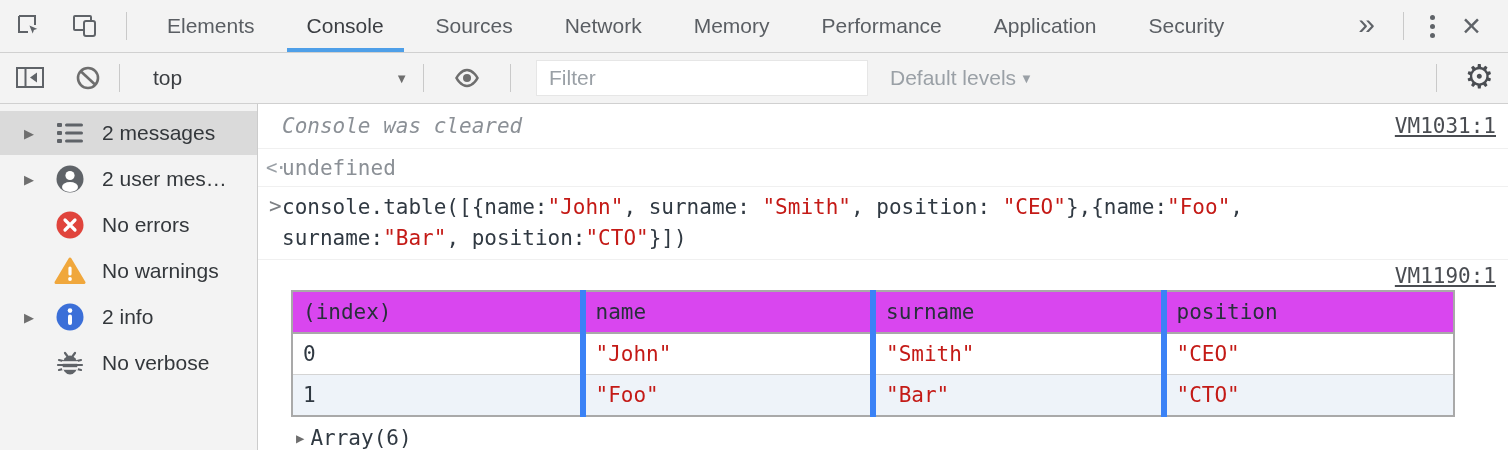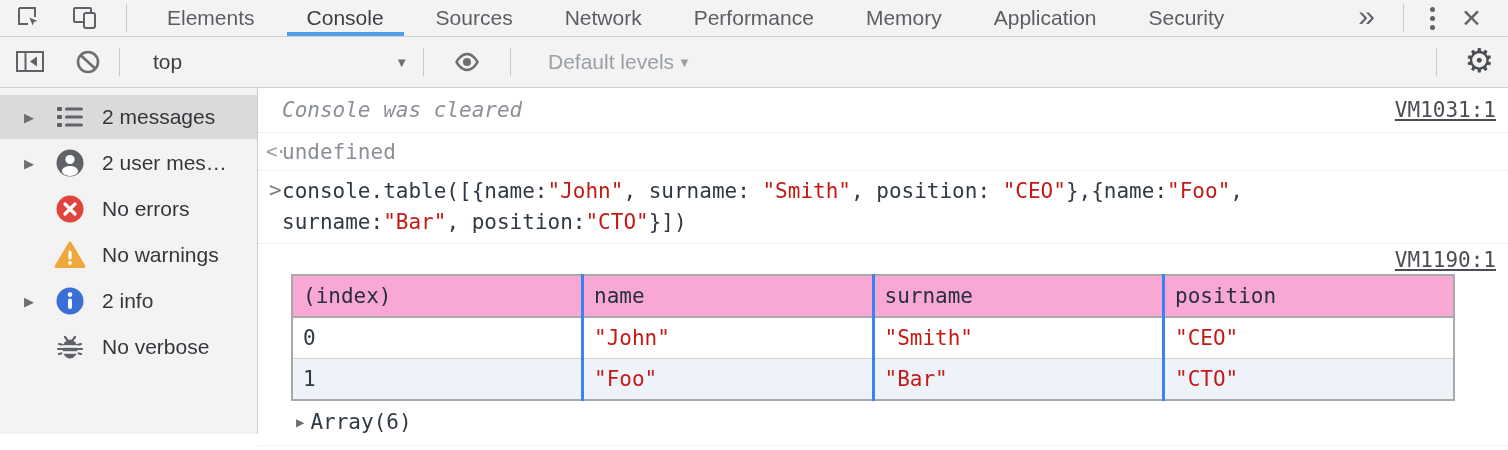--- a/index.html
+++ b/index.html
@@ -6,21 +6,21 @@
   html,body { margin:0; padding:0; }
   body {
     width:1508px; height:450px; overflow:hidden;
     font-family:"Liberation Sans", sans-serif;
     background:#ffffff; color:#33373b;
     -webkit-font-smoothing:antialiased;
   }
 
   
   .tabbar {
-    height:37px; background:#f3f3f3; border-bottom:1px solid #d0d0d0;
+    height:53px; background:#f3f3f3; border-bottom:1px solid #d0d0d0;
     display:flex; align-items:stretch;
   }
   .tabbar-icons { display:flex; align-items:center; padding-left:14px; }
   .icon-btn { display:flex; align-items:center; justify-content:center; cursor:pointer; }
   .tabbar-icons .icon-btn { width:30px; height:30px; margin-right:26px; }
   .vsep { width:1px; height:28px; background:#c9c9c9; align-self:center; }
   .tabbar .vsep { margin:0 14px 0 0; }
   .tabs { display:flex; align-items:stretch; }
   .tab {
     display:flex; align-items:center; padding:0 26px; font-size:21px;
@@ -99,25 +99,25 @@
   .row-result { padding-bottom:2px; }
   .result-head { text-align:right; padding:4px 0 3px 0; height:30px; }
   .result-head .vm-link { margin-left:0; }
 
   
   table.console-table {
     border-collapse:collapse; table-layout:fixed; width:1164px; margin-left:9px;
     font-size:21px; background:#fff;
   }
   table.console-table th, table.console-table td {
-    border-left:3px solid #3b82f6; padding:8px 10px; text-align:left;
+    border-left:6px solid #3b82f6; padding:8px 10px; text-align:left;
     font-weight:normal; overflow:hidden; white-space:nowrap;
   }
   table.console-table { border:2px solid #a9a9a9; }
-  table.console-table th { background:#f9a8d4; border-bottom:2px solid #a9a9a9; color:#27303a; }
+  table.console-table th { background:#d946ef; border-bottom:2px solid #a9a9a9; color:#27303a; }
   table.console-table th:first-child, table.console-table td:first-child { border-left:none; }
   table.console-table tr.alt td { background:#eef3f9; }
   table.console-table tr + tr td { border-top:1px solid #d4d4d4; }
   td.cell-str { color:#c41a16; }
 
   .array-line { margin:9px 0 9px 14px; display:flex; align-items:center; cursor:pointer; }
   .array-line .tri { font-size:14px; color:#6e6e6e; margin-right:6px; }
 
   svg .stroke { stroke:#5f6368; fill:none; stroke-width:2; }
   svg .fill { fill:#5f6368; }
@@ -139,22 +139,22 @@
         <rect x="13" y="9" width="11" height="15" rx="2" fill="#f3f3f3" stroke="#5f6368" stroke-width="2"></rect>
       </svg>
     </span>
   </div>
   <div class="vsep"></div>
   <div class="tabs">
     <div class="tab">Elements</div>
     <div class="tab active">Console</div>
     <div class="tab">Sources</div>
     <div class="tab">Network</div>
+    <div class="tab">Memory</div>
     <div class="tab">Performance</div>
-    <div class="tab">Memory</div>
     <div class="tab">Application</div>
     <div class="tab">Security</div>
   </div>
   <div class="tabbar-right">
     <span class="chevron-overflow">»</span>
     <div class="vsep"></div>
     <span class="kebab">
         <i></i>
         <i></i>
         <i></i>
@@ -183,20 +183,21 @@
     <span class="dd-arrow">▼</span>
   </div>
   <div class="vsep"></div>
   <span class="icon-btn eye-wrap">
     <svg width="30" height="26" viewBox="0 0 30 26">
       <path d="M15 5 C8.5 5 4.5 13 4.5 13 C4.5 13 8.5 21 15 21 C21.5 21 25.5 13 25.5 13 C25.5 13 21.5 5 15 5 Z" fill="none" stroke="#6e6e6e" stroke-width="2.6"></path>
       <circle cx="15" cy="13" r="4" fill="#6e6e6e"></circle>
     </svg>
   </span>
   <div class="vsep"></div>
+  <input class="filter-input" type="text" placeholder="Filter" style="">
   <div class="levels">
     <span>Default levels</span>
     <span class="dd-arrow">▼</span>
   </div>
   <div class="toolbar-spacer"></div>
   <div class="vsep"></div>
   <span class="gear">⚙</span>
 </div>
 
 <div class="dt-body">

